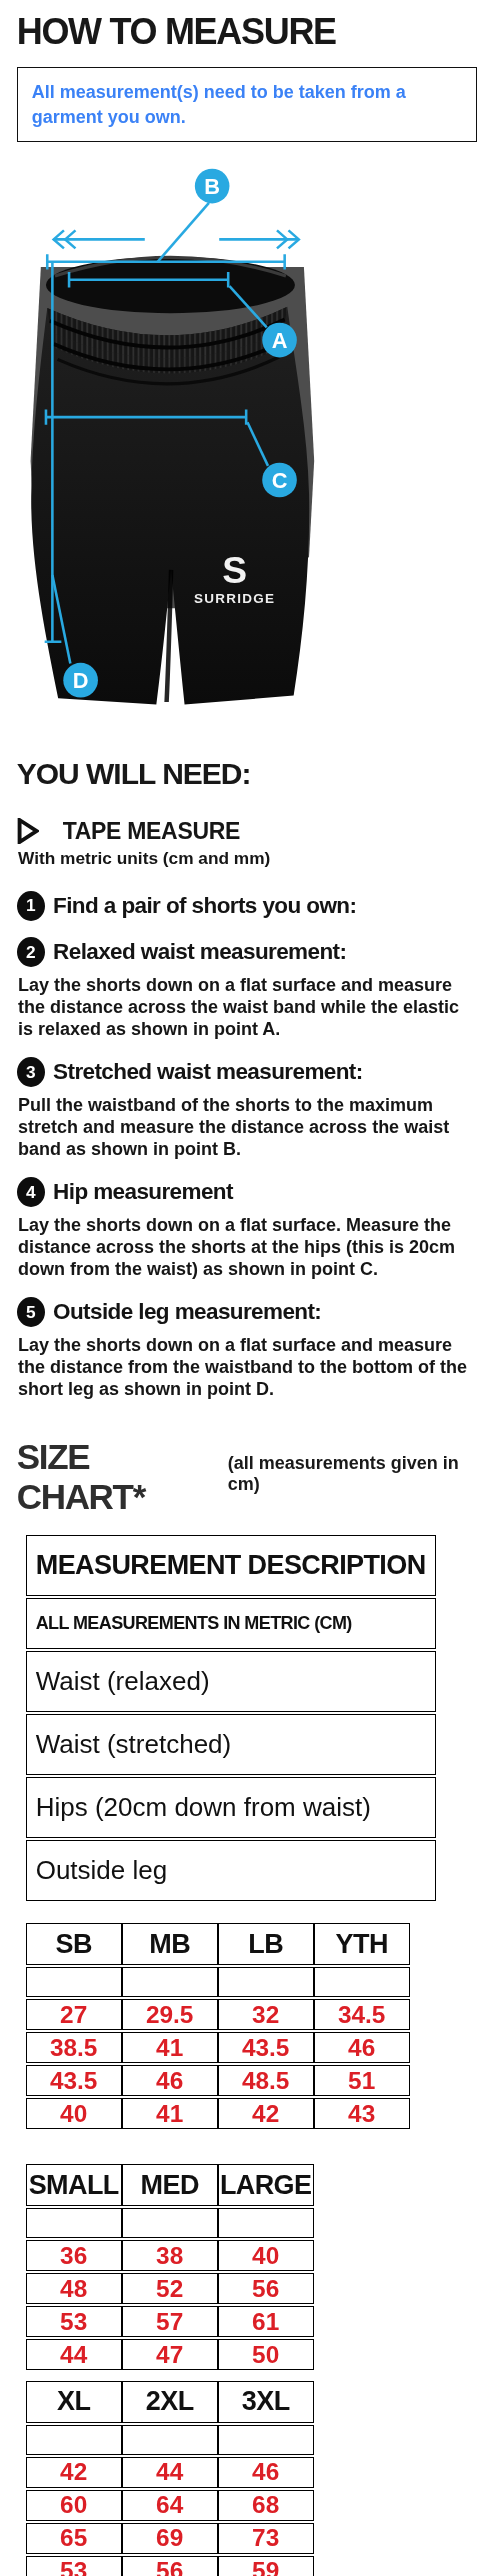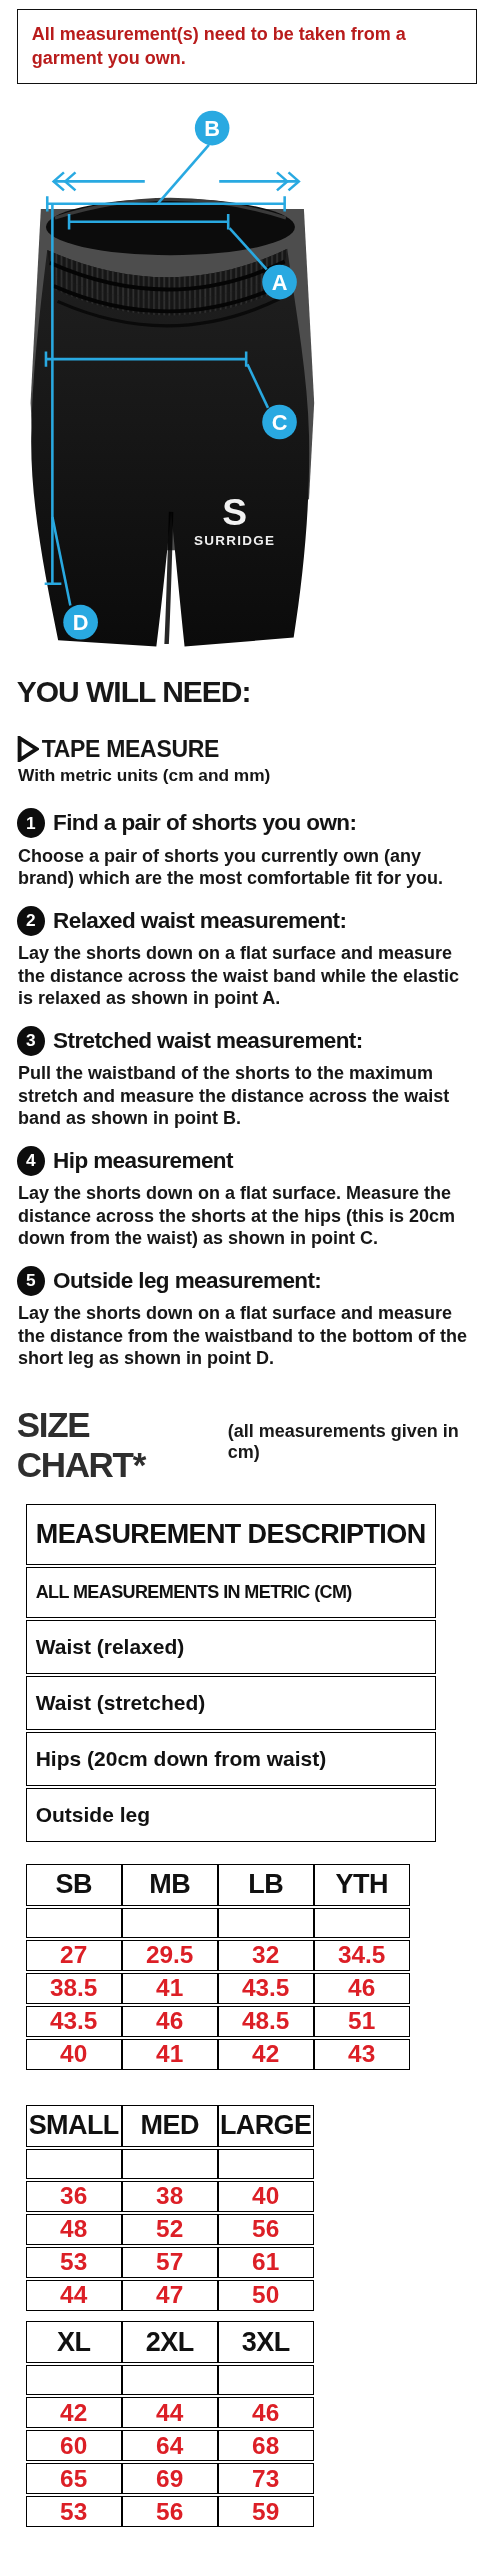--- a/index.html
+++ b/index.html
@@ -9,30 +9,30 @@
   }
   .page { width: 493px; padding: 9px 16.7px 26px 16.7px; }
 
   .h1 {
     font-size: 36px; font-weight: bold; letter-spacing: -1.3px;
     color: #181818; margin: 3.9px 0 16.7px 0; line-height: 1.05;
   }
   .notice-box {
     border: 1.9px solid #111; padding: 11.6px 14px; width: 460px;
   }
-  .notice-box p { font-size: 18px; font-weight: bold; line-height: 1.38; color: #b91c1c; }
+  .notice-box p { font-size: 18px; font-weight: bold; line-height: 1.38; color: #3b82f6; }
 
   .figure-wrap { margin: 16.7px 0 0 11.6px; }
 
   .h2 {
     font-size: 30px; font-weight: bold; letter-spacing: -1px;
-    color: #181818; margin-top: 7px;
-  }
-
-  .need-item { margin-top: 27px; display: flex; align-items: center; gap: 3px; }
+    color: #181818; margin-top: 31px;
+  }
+
+  .need-item { margin-top: 27px; display: flex; align-items: center; gap: 24px; }
   .need-item .label { font-size: 23px; font-weight: bold; letter-spacing: -0.3px; color: #161616; }
   .need-sub { font-size: 17.3px; font-weight: bold; color: #161616; margin: 2.6px 0 0 1.3px; }
 
   .steps { margin-top: 22px; }
   .step { margin-bottom: 16.7px; }
   .step-title-row { display: flex; align-items: center; gap: 8.4px; }
   .badge {
     width: 28px; height: 30px; background: #0d0d0d; border-radius: 50%;
     color: #fff; font-size: 17.3px; font-weight: bold;
     display: flex; align-items: center; justify-content: center; flex: 0 0 auto;
@@ -47,35 +47,36 @@
   .size-chart-title { font-size: 35px; font-weight: bold; letter-spacing: -1.3px; color: #2e2e2e; }
   .size-chart-sub { font-size: 18px; font-weight: bold; color: #1a1a1a; }
 
   table { border-collapse: separate; border-spacing: 0 2.6px; margin-left: 9px; }
   td { border: 1.3px solid #000; background: #fff; }
 
   .desc-table { margin-top: 16.7px; width: 410px; }
   .desc-table td { padding: 14px 9px; }
   .desc-header { font-size: 27px; font-weight: bold; text-align: center; letter-spacing: -0.6px; padding: 6.4px 5.1px; }
   .desc-metric { font-size: 18px; font-weight: bold; letter-spacing: -0.6px; }
-  .desc-row { font-size: 21px; font-weight: bold; margin-left: 11px; }
+  .desc-row { font-size: 26px; font-weight: normal; margin-left: 11px; }
 
   .size-table { margin-top: 18px; }
   .size-table td { width: 96px; text-align: center; }
   .size-table .col-h { font-size: 27px; font-weight: bold; height: 42px; letter-spacing: -0.6px; }
   .size-table .empty { height: 30px; }
   .size-table .val { font-size: 24.4px; font-weight: bold; color: #dc1f26; height: 31px; }
   .size-table.t2 { margin-top: 31px; }
   .size-table.t3 { margin-top: 6.4px; }
 </style>
 </head>
 <body>
 
 <div class="page">
 
+  <h1 class="h1">HOW TO MEASURE</h1>
 
   <div class="notice-box">
     <p>All measurement(s) need to be taken from a garment you own.</p>
   </div>
 
   <div class="figure-wrap">
     <svg width="308" height="565" viewBox="0 0 480 880">
       <defs>
         <pattern id="rib" width="8" height="12" patternUnits="userSpaceOnUse">
           <rect width="8" height="12" fill="#161616"></rect>
@@ -143,21 +144,20 @@
     <span class="label">TAPE MEASURE</span>
   </div>
   <p class="need-sub">With metric units (cm and mm)</p>
 
   <div class="steps">
     <div class="step">
       <div class="step-title-row">
         <span class="badge">1</span>
         <span class="step-title">Find a pair of shorts you own:</span>
       </div>
-      <p class="step-body">Choose a pair of shorts you currently own (any brand) which are the most comfortable fit for you.</p>
     </div>
     <div class="step">
       <div class="step-title-row">
         <span class="badge">2</span>
         <span class="step-title">Relaxed waist measurement:</span>
       </div>
       <p class="step-body">Lay the shorts down on a flat surface and measure the distance across the waist band while the elastic is relaxed as shown in point A.</p>
     </div>
     <div class="step">
       <div class="step-title-row">

